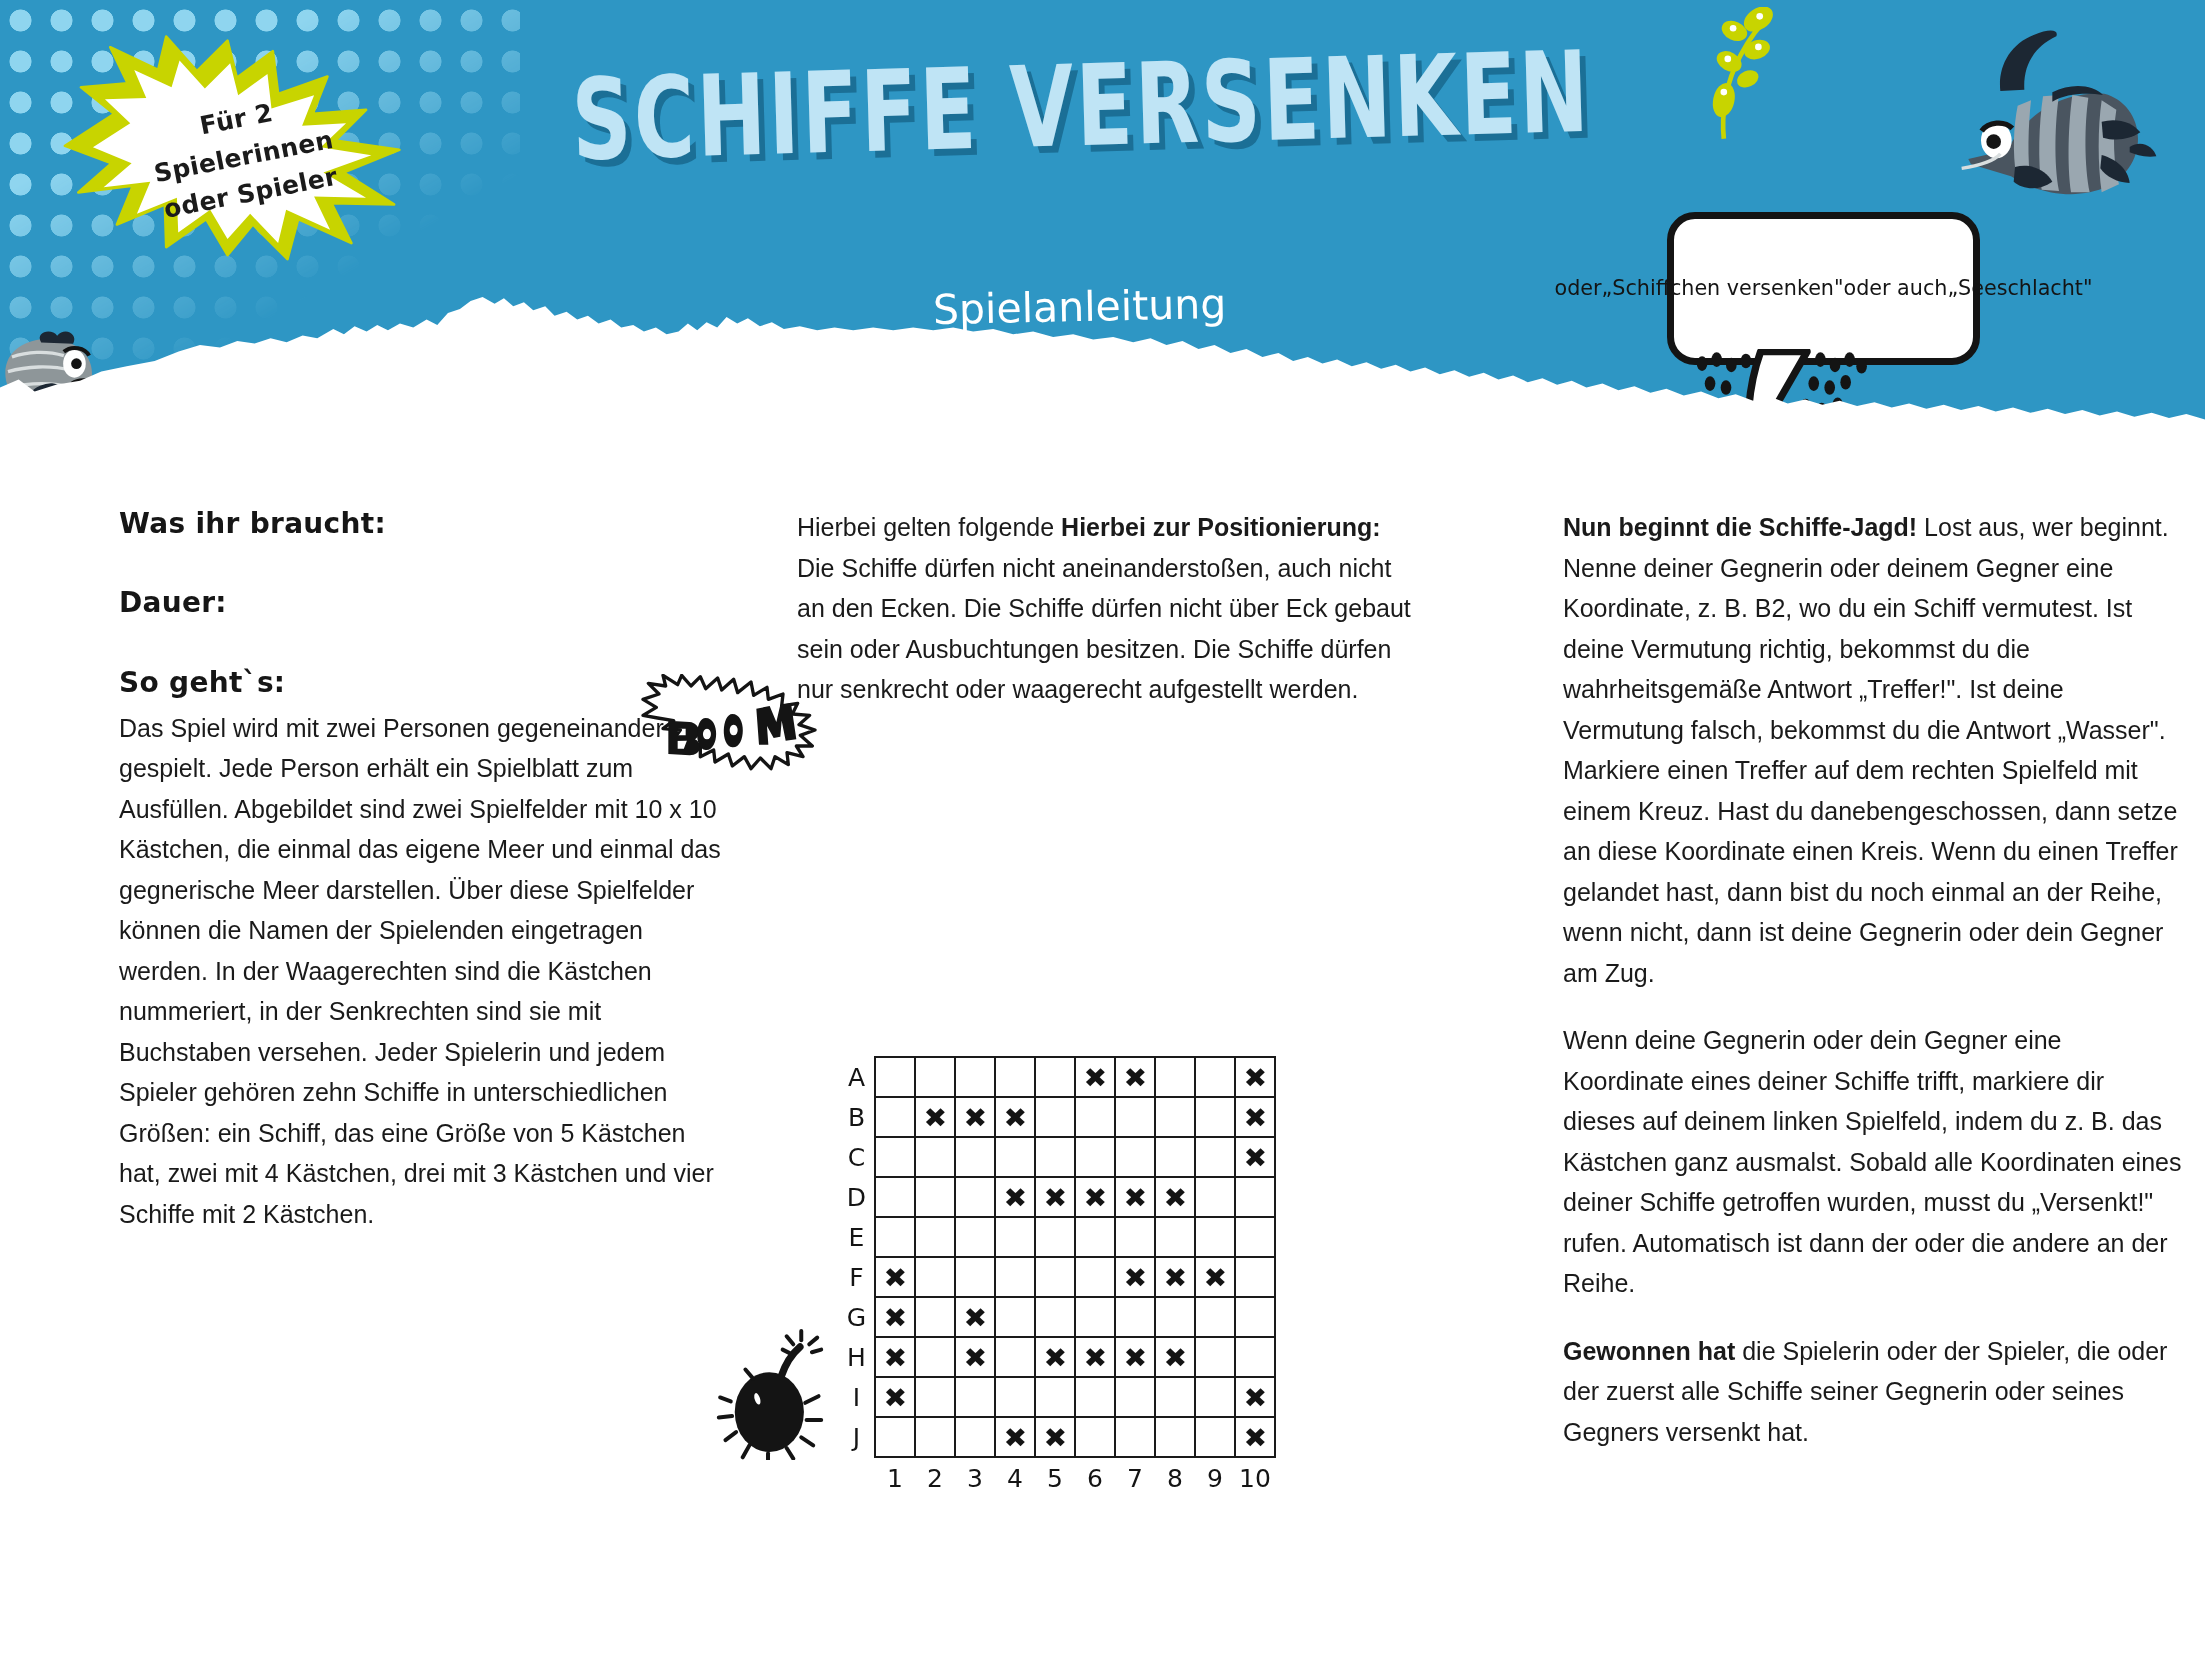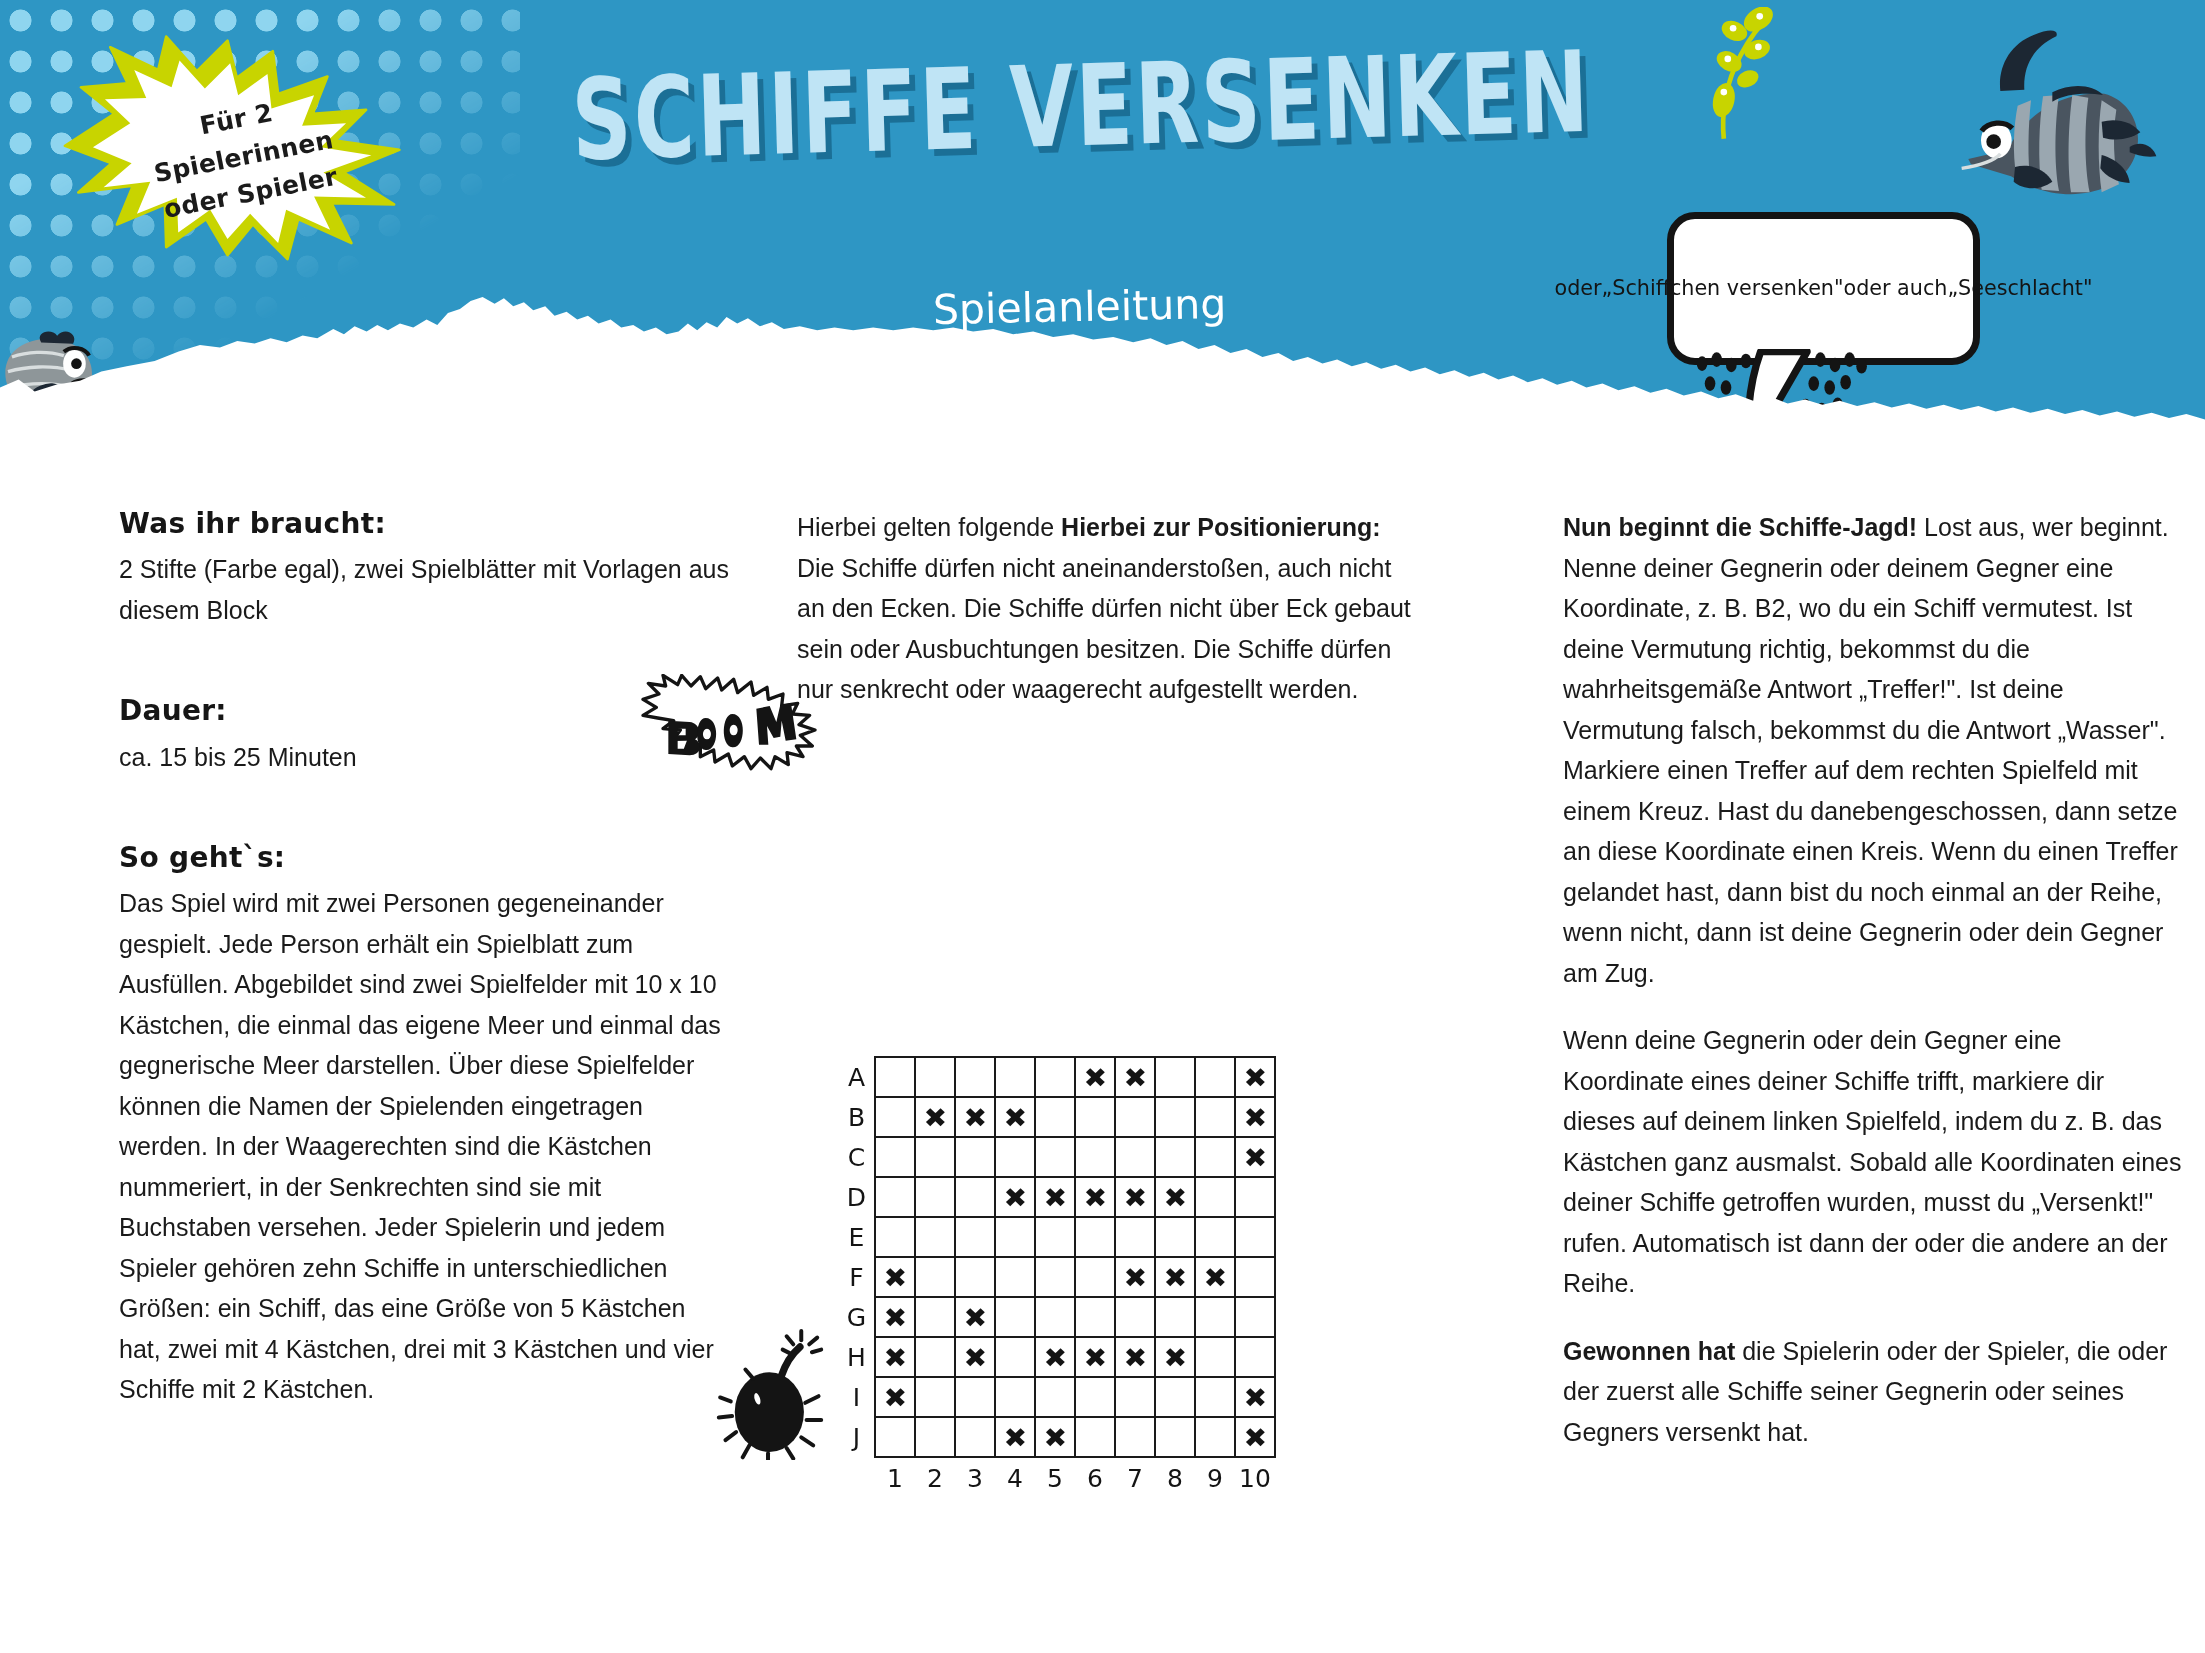--- a/index.html
+++ b/index.html
@@ -290,24 +290,22 @@
       L2864,160 L2890,168 L2916,162 L2942,170 L2968,164 L2994,172 L3020,166 L3046,174
       L3072,168 L3098,176 L3124,170 L3150,178 L3176,172 L3202,180 L3228,174 L3254,182
       L3280,176 L3308,184 L3308,260 L0,260 Z"></path>
   </svg>
 </div>
 
 <div id="columns">
 
   <div class="col" id="col1">
     <h3 class="sec">Was ihr braucht:</h3>
-    <p class="body">2 Stifte (Farbe egal), zwei Spielblätter mit Vorlagen aus diesem Block</p>
     <div class="gap-lg"></div>
     <h3 class="sec">Dauer:</h3>
-    <p class="body">ca. 15 bis 25 Minuten</p>
     <div class="gap-lg"></div>
     <h3 class="sec">So geht`s:</h3>
     <p class="body">Das Spiel wird mit zwei Personen gegeneinander gespielt. Jede Person erhält ein Spielblatt zum Ausfüllen. Abgebildet sind zwei Spielfelder mit 10 x 10 Kästchen, die einmal das eigene Meer und einmal das gegnerische Meer darstellen. Über diese Spielfelder können die Namen der Spielenden eingetragen werden. In der Waagerechten sind die Kästchen nummeriert, in der Senkrechten sind sie mit Buchstaben versehen. Jeder Spielerin und jedem Spieler gehören zehn Schiffe in unterschiedlichen Größen: ein Schiff, das eine Größe von 5 Kästchen hat, zwei mit 4 Kästchen, drei mit 3 Kästchen und vier Schiffe mit 2 Kästchen.</p>
 
     <svg id="boom" viewBox="0 0 270 150">
       <path d="M6,62 L26,50 L6,38 L30,30 L14,14 L40,18 L36,2 L58,16 L64,2 L78,18 L92,4
                L100,22 L118,6 L124,24 L142,8 L148,28 L168,12 L172,32 L192,20 L194,38
                L216,30 L214,48 L238,44 L230,60 L256,62 L240,76 L264,84 L242,92 L260,108
                L236,108 L246,124 L222,118 L224,136 L204,124 L198,142 L182,126 L168,142
                L158,124 L140,138 L134,120 L114,132 L112,114 L92,124 L92,106 L70,112

